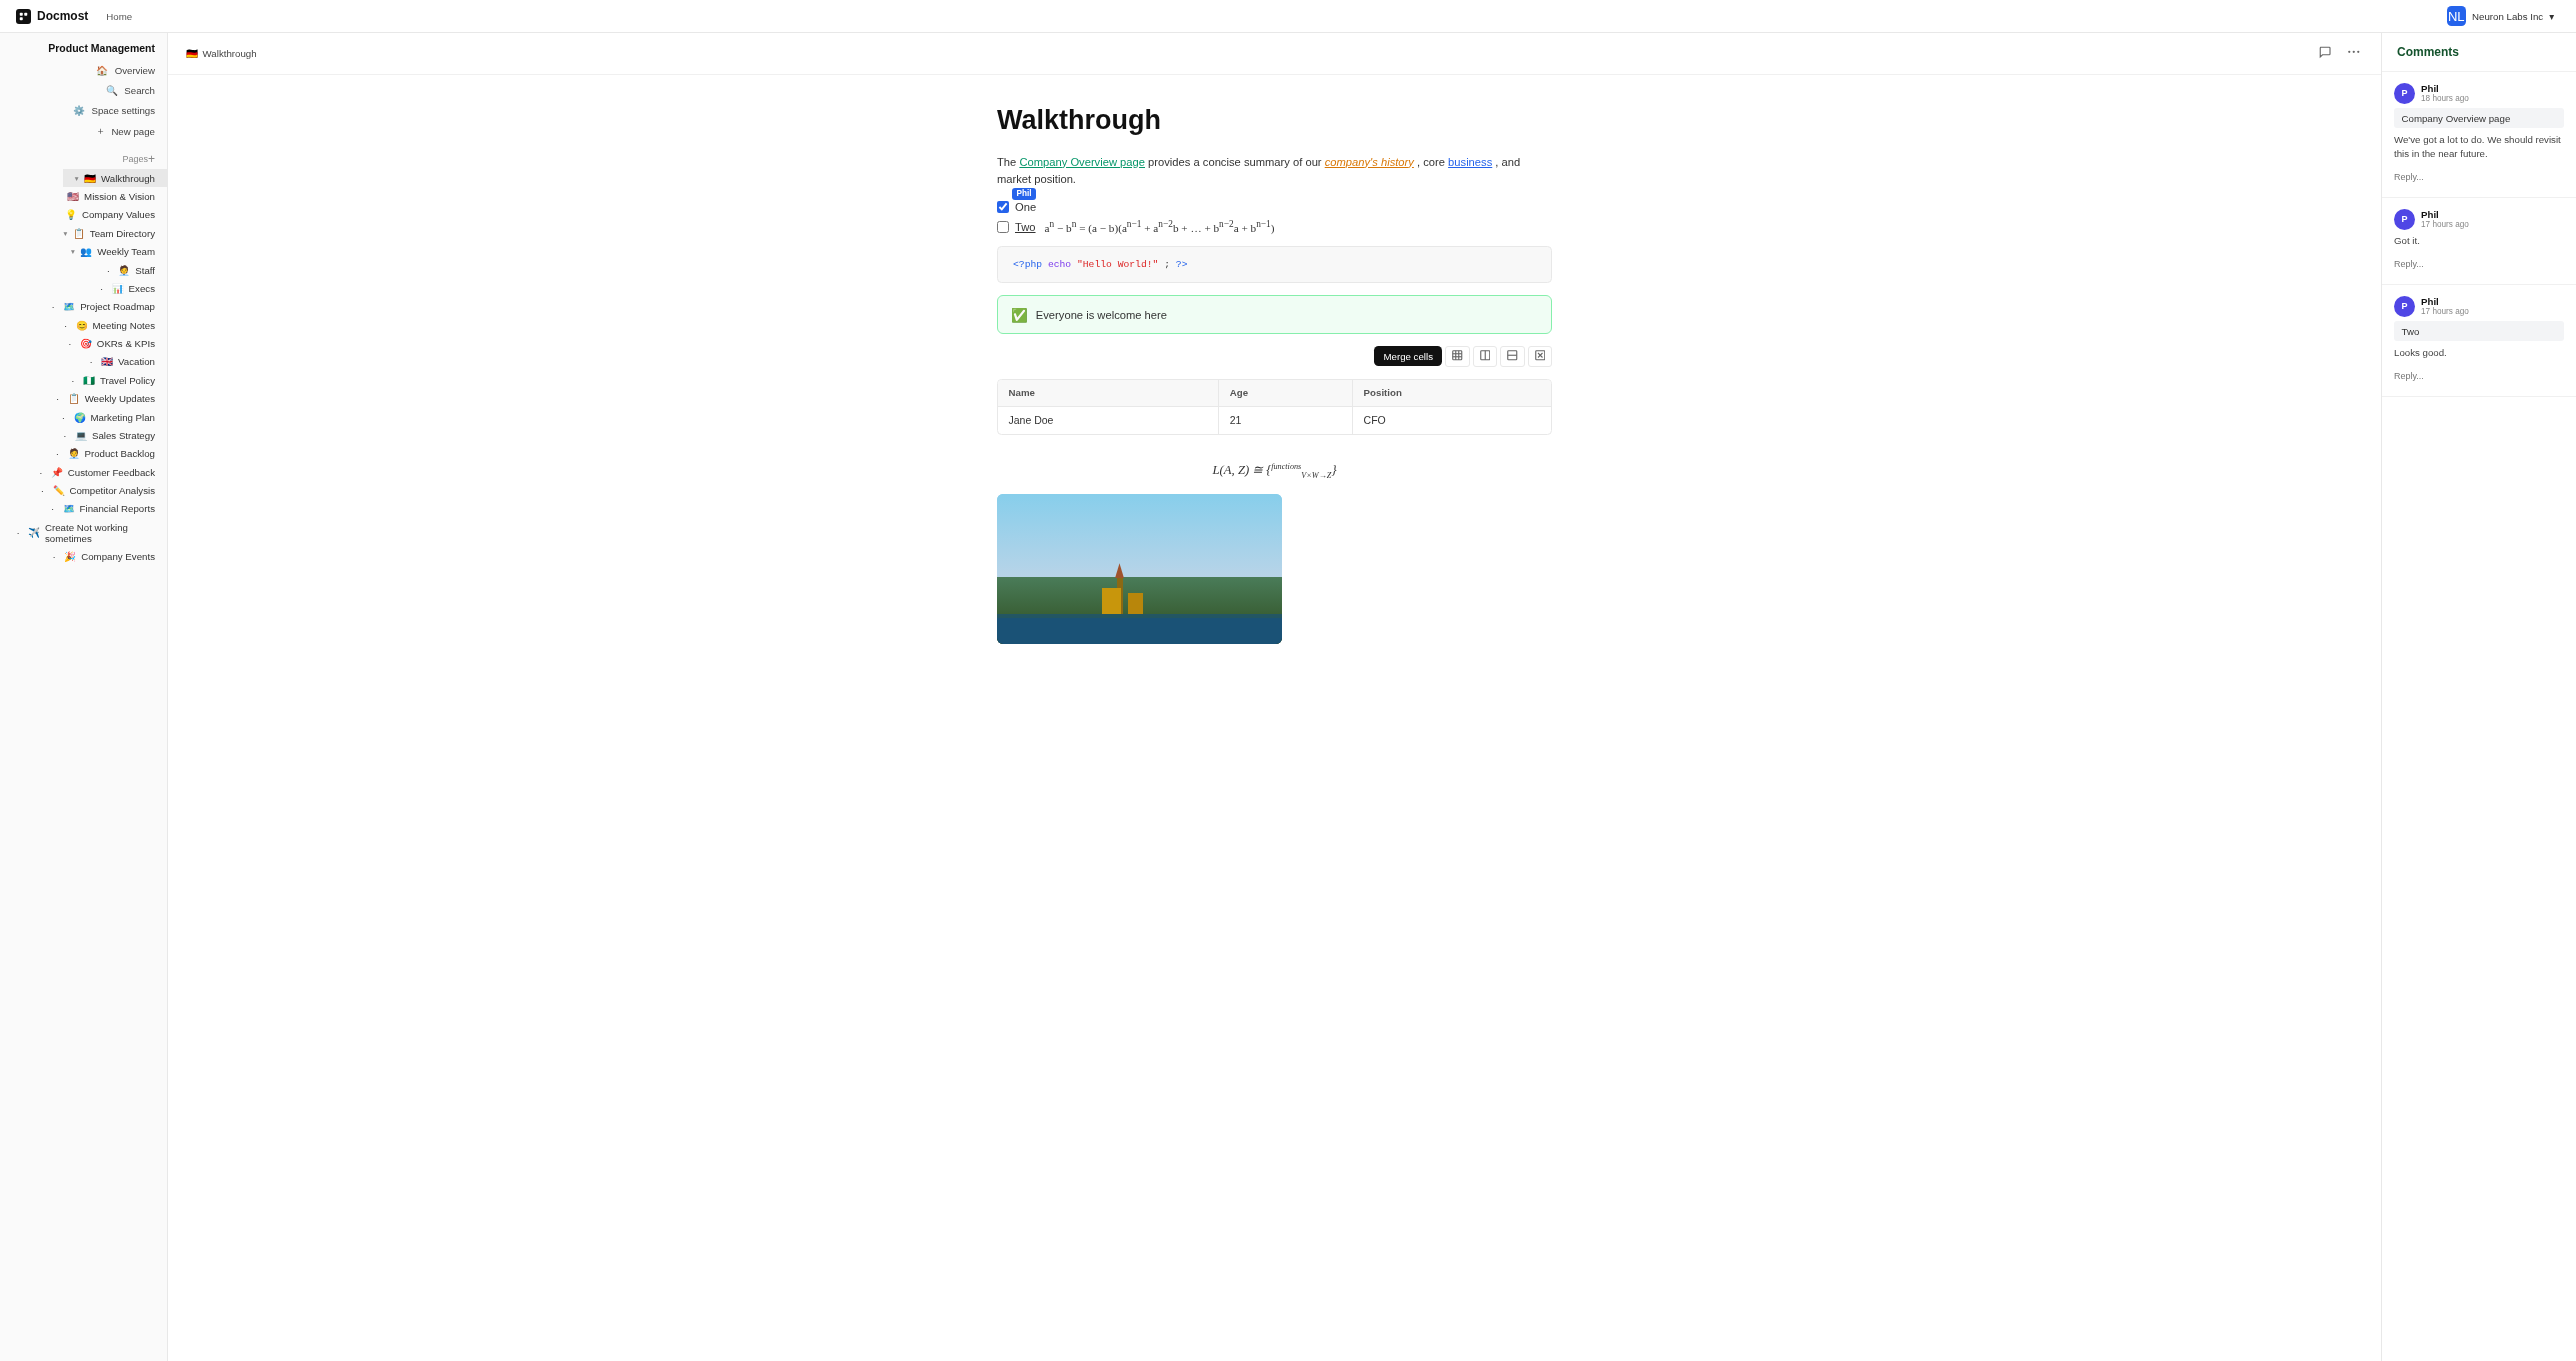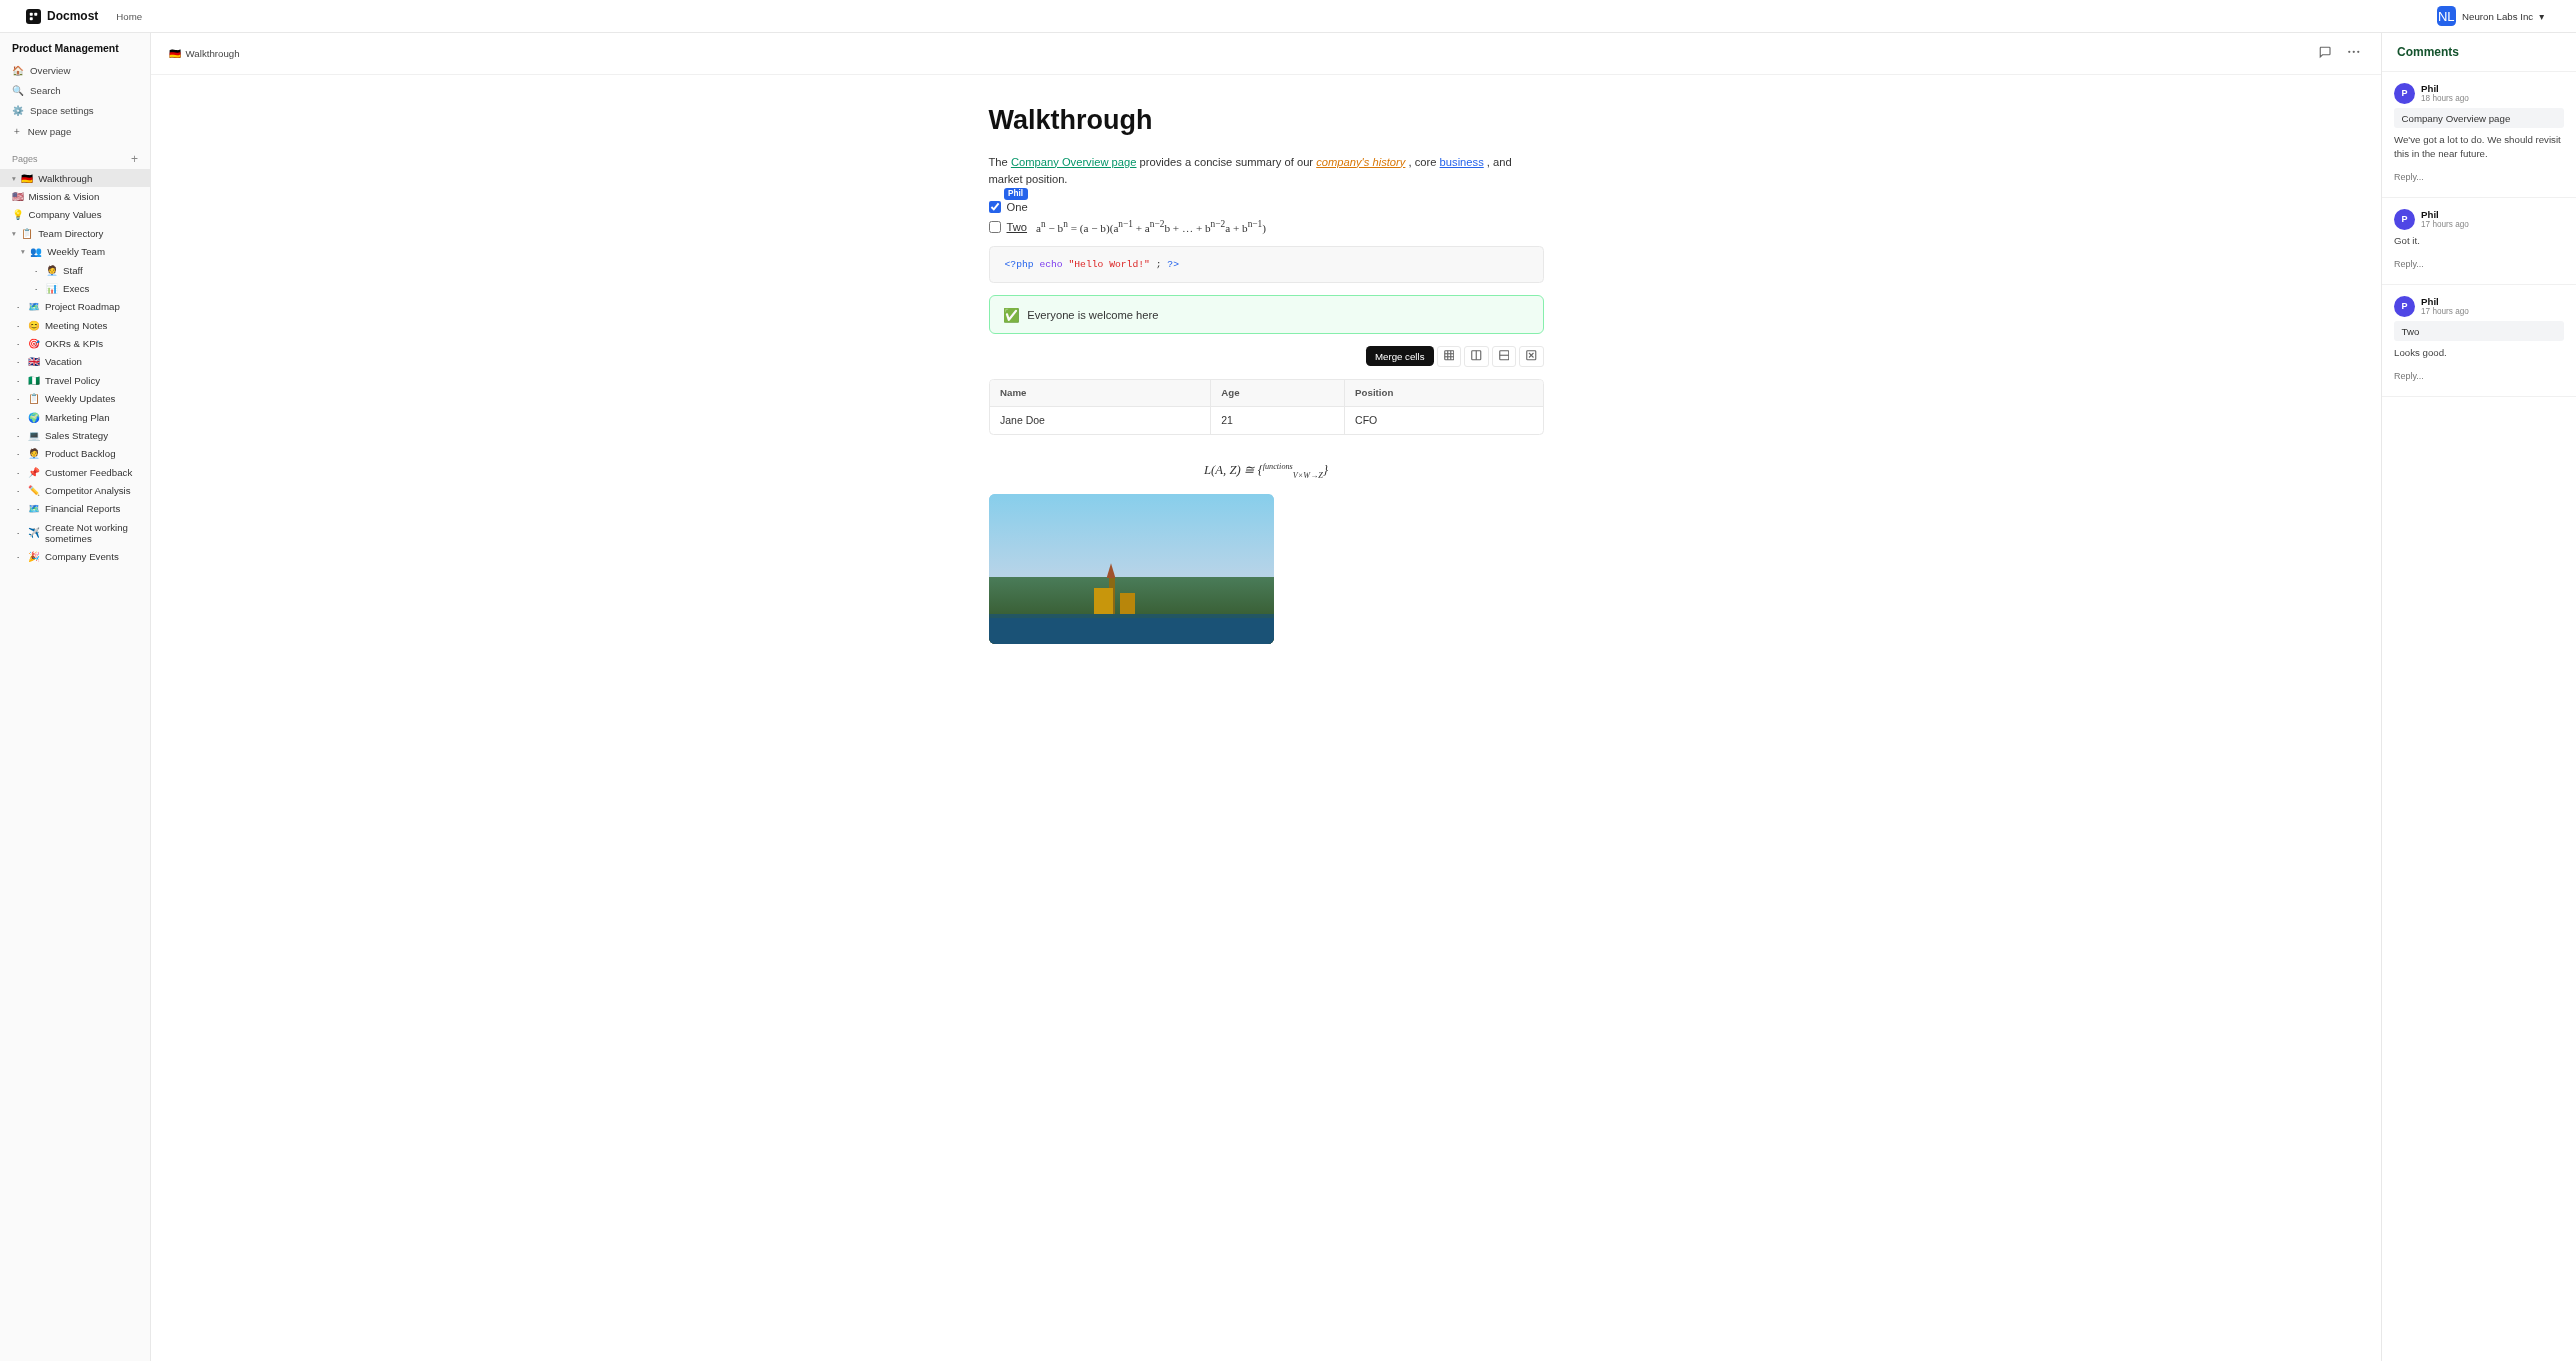--- a/index.html
+++ b/index.html
@@ -1,32 +1,32 @@
 <!DOCTYPE html>
 <html style="font-size:12px"><head>
   <meta charset="utf-8">
   <style>
     * { box-sizing: border-box; margin: 0; padding: 0; }
     body { font-family: -apple-system, BlinkMacSystemFont, 'Segoe UI', sans-serif; background: #fff; display: flex; flex-direction: column; height: 100vh; overflow: hidden; }
 
     
-    .topbar { display: flex; align-items: center; height: 33px; border-bottom: 0.7px solid #e8e8e8; padding: 0 26px; gap: 12px; flex-shrink: 0; }
+    .topbar { display: flex; align-items: center; height: 33px; border-bottom: 0.7px solid #e8e8e8; padding: 0 16px; gap: 12px; flex-shrink: 0; }
     .topbar-logo { font-weight: 700; font-size: 12px; color: #111; display: flex; align-items: center; gap: 6px; }
     .topbar-logo-icon { width: 15px; height: 15px; background: #111; border-radius: 3px; display: flex; align-items: center; justify-content: center; }
     .topbar-logo-icon svg { fill: white; }
     .topbar-home { font-size: 9.7px; color: #555; cursor: pointer; padding: 3px 6px; border-radius: 3px; }
     .topbar-spacer { flex: 1; }
     .topbar-user { display: flex; align-items: center; gap: 6px; font-size: 9.7px; color: #333; cursor: pointer; padding: 3px 6px; border-radius: 4.5px; }
     .user-avatar { width: 19.5px; height: 19.5px; background: #2563eb; border-radius: 4.5px; color: white; font-size: 13px; font-weight: 400; display: flex; align-items: center; justify-content: center; }
 
     
     .main-layout { display: flex; flex: 1; overflow: hidden; }
 
     
-    .sidebar { width: 151px; border-right: 0.7px solid #e8e8e8; display: flex; flex-direction: column; overflow-y: auto; flex-shrink: 0; background: #fafafa; }
+    .sidebar { width: 168px; border-right: 0.7px solid #e8e8e8; display: flex; flex-direction: column; overflow-y: auto; flex-shrink: 0; background: #fafafa; align-items: flex-end; }
     .sidebar-workspace { padding: 9px 12px 6px; font-size: 10.5px; font-weight: 600; color: #111; }
     .sidebar-nav-item { display: flex; align-items: center; gap: 6px; padding: 4.5px 12px; font-size: 9.7px; color: #444; cursor: pointer; }
     .sidebar-divider { margin: 3px 0; }
     .sidebar-pages-header { display: flex; align-items: center; justify-content: space-between; padding: 4.5px 12px; font-size: 9px; color: #888; font-weight: 500; }
     .sidebar-pages-header .add-btn { cursor: pointer; font-size: 12px; color: #888; line-height: 1; }
 
     .page-item { display: flex; align-items: center; gap: 4.5px; padding: 3.7px 12px; font-size: 9.7px; color: #333; cursor: pointer; }
     .page-item.active { background: #e8e8e8; font-weight: 500; }
     .page-item.indent1 { padding-left: 21px; }
     .page-item.indent2 { padding-left: 30px; }

